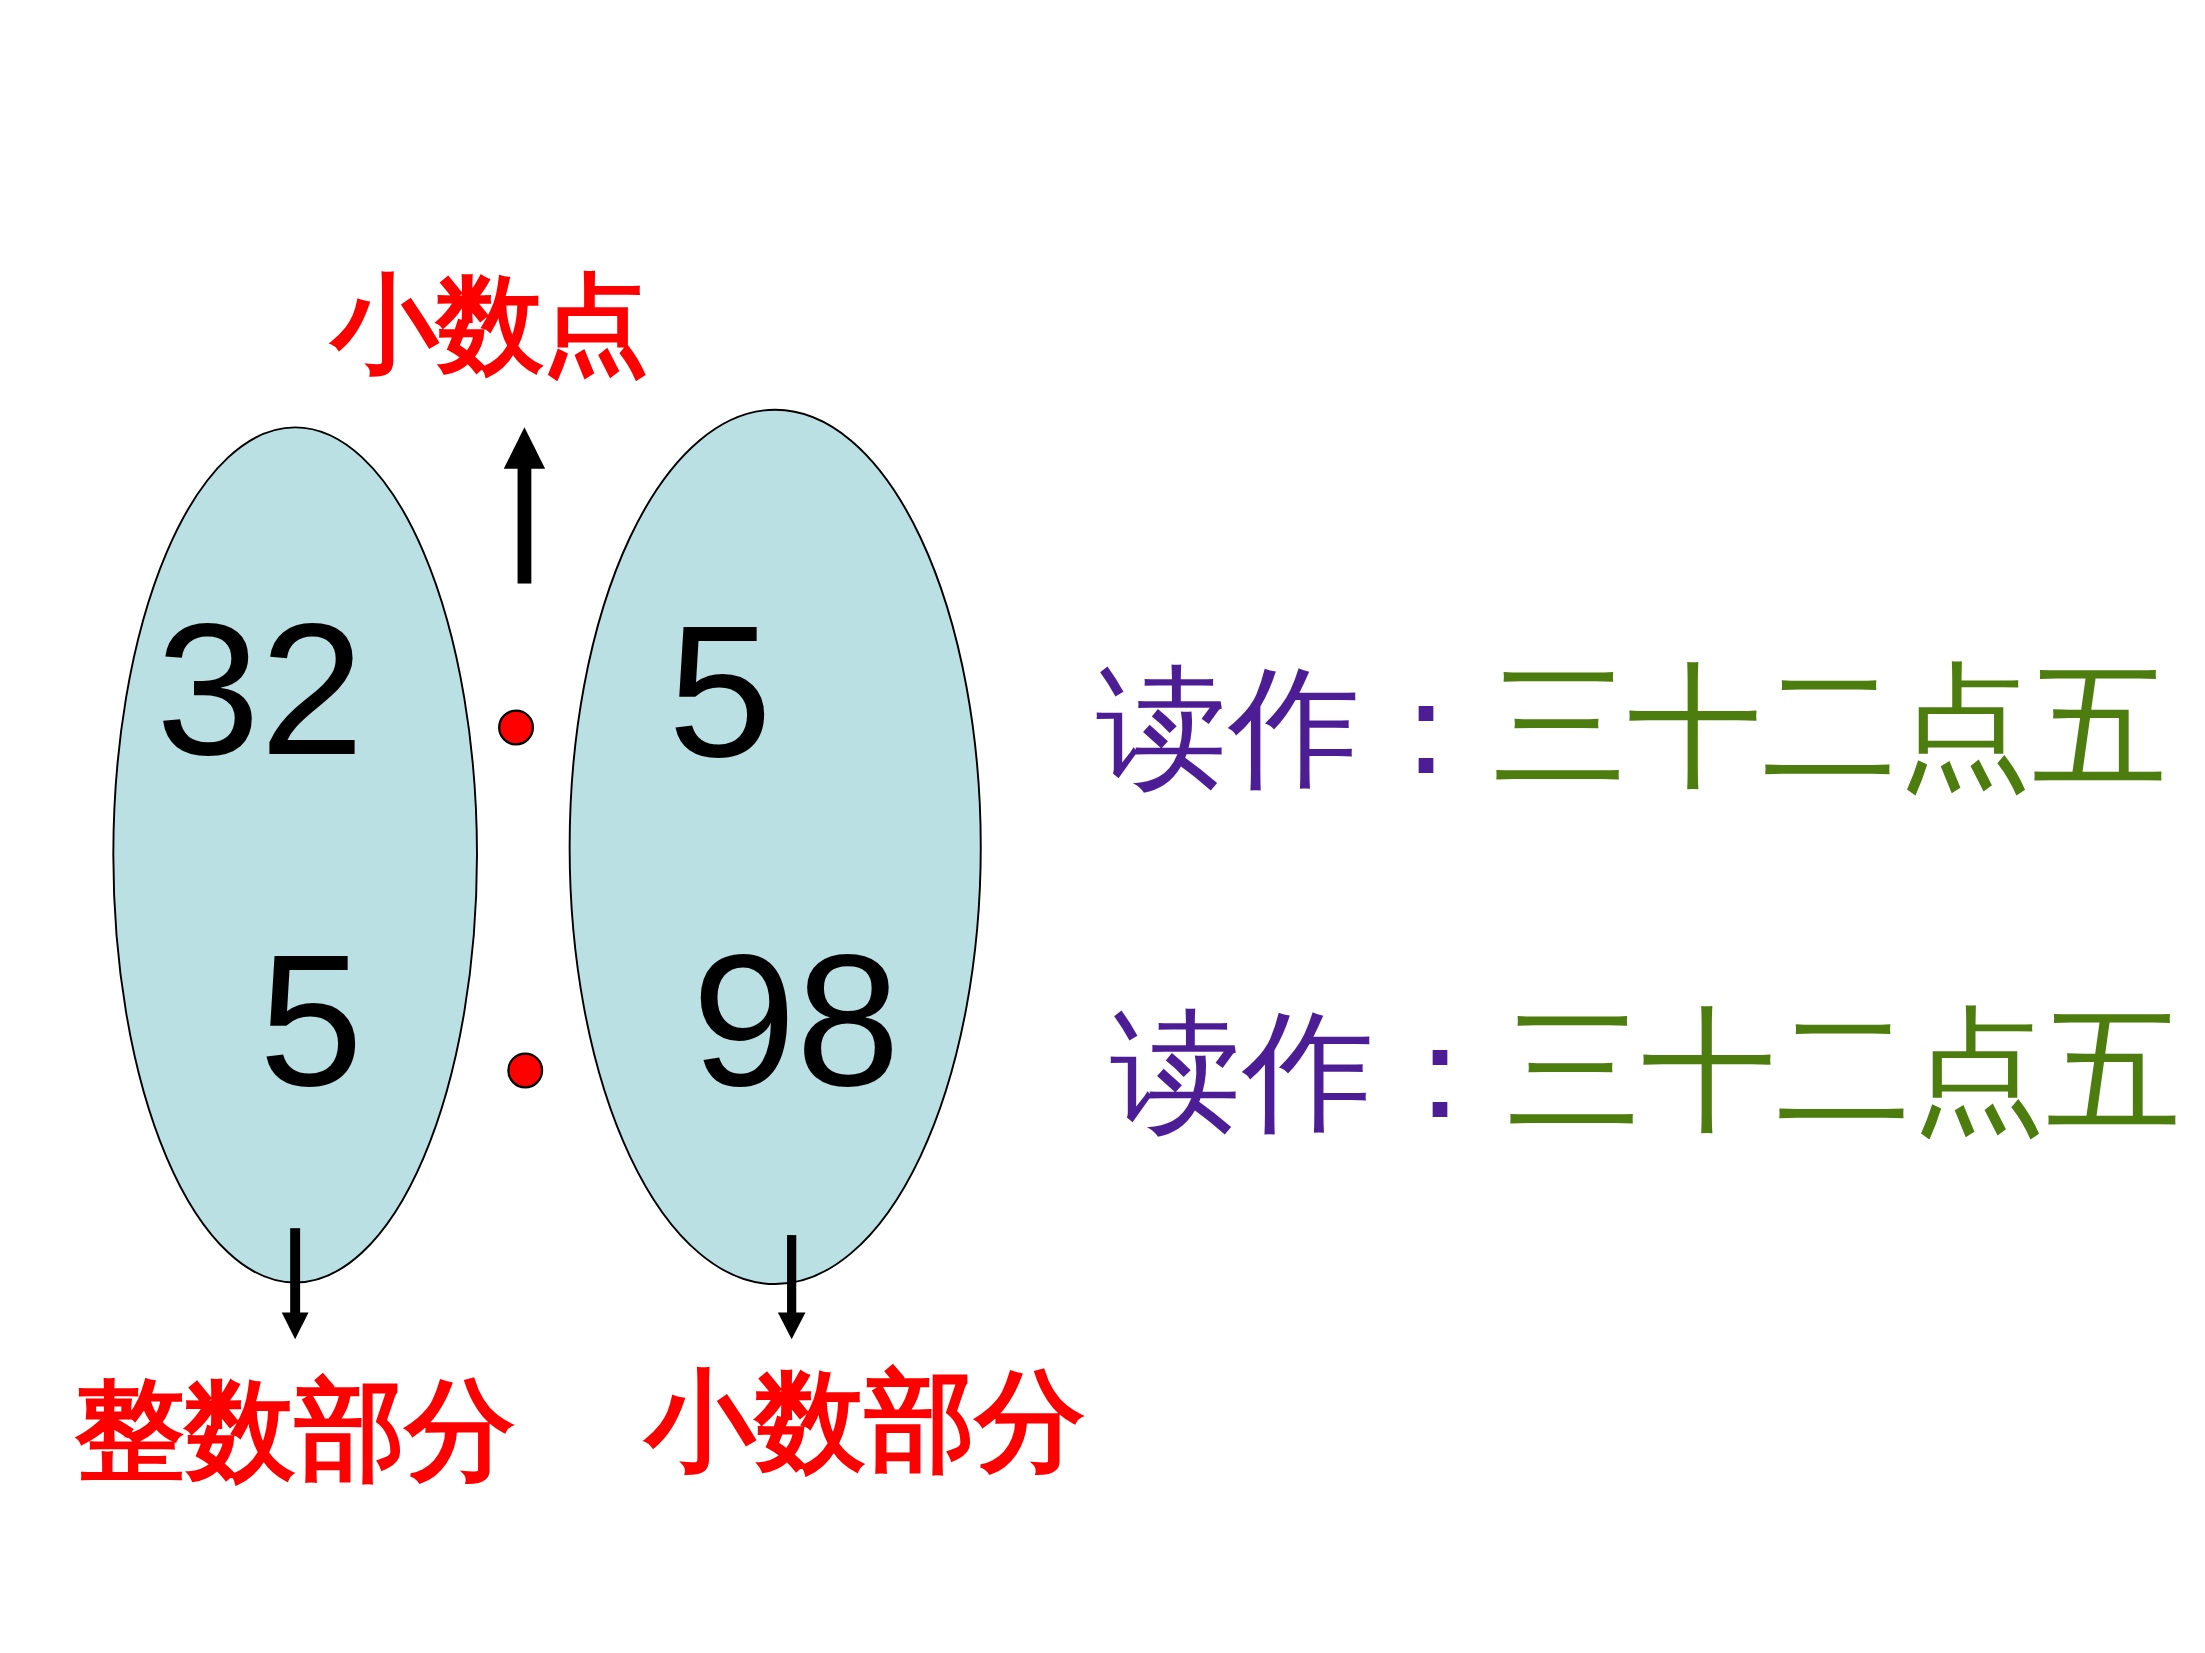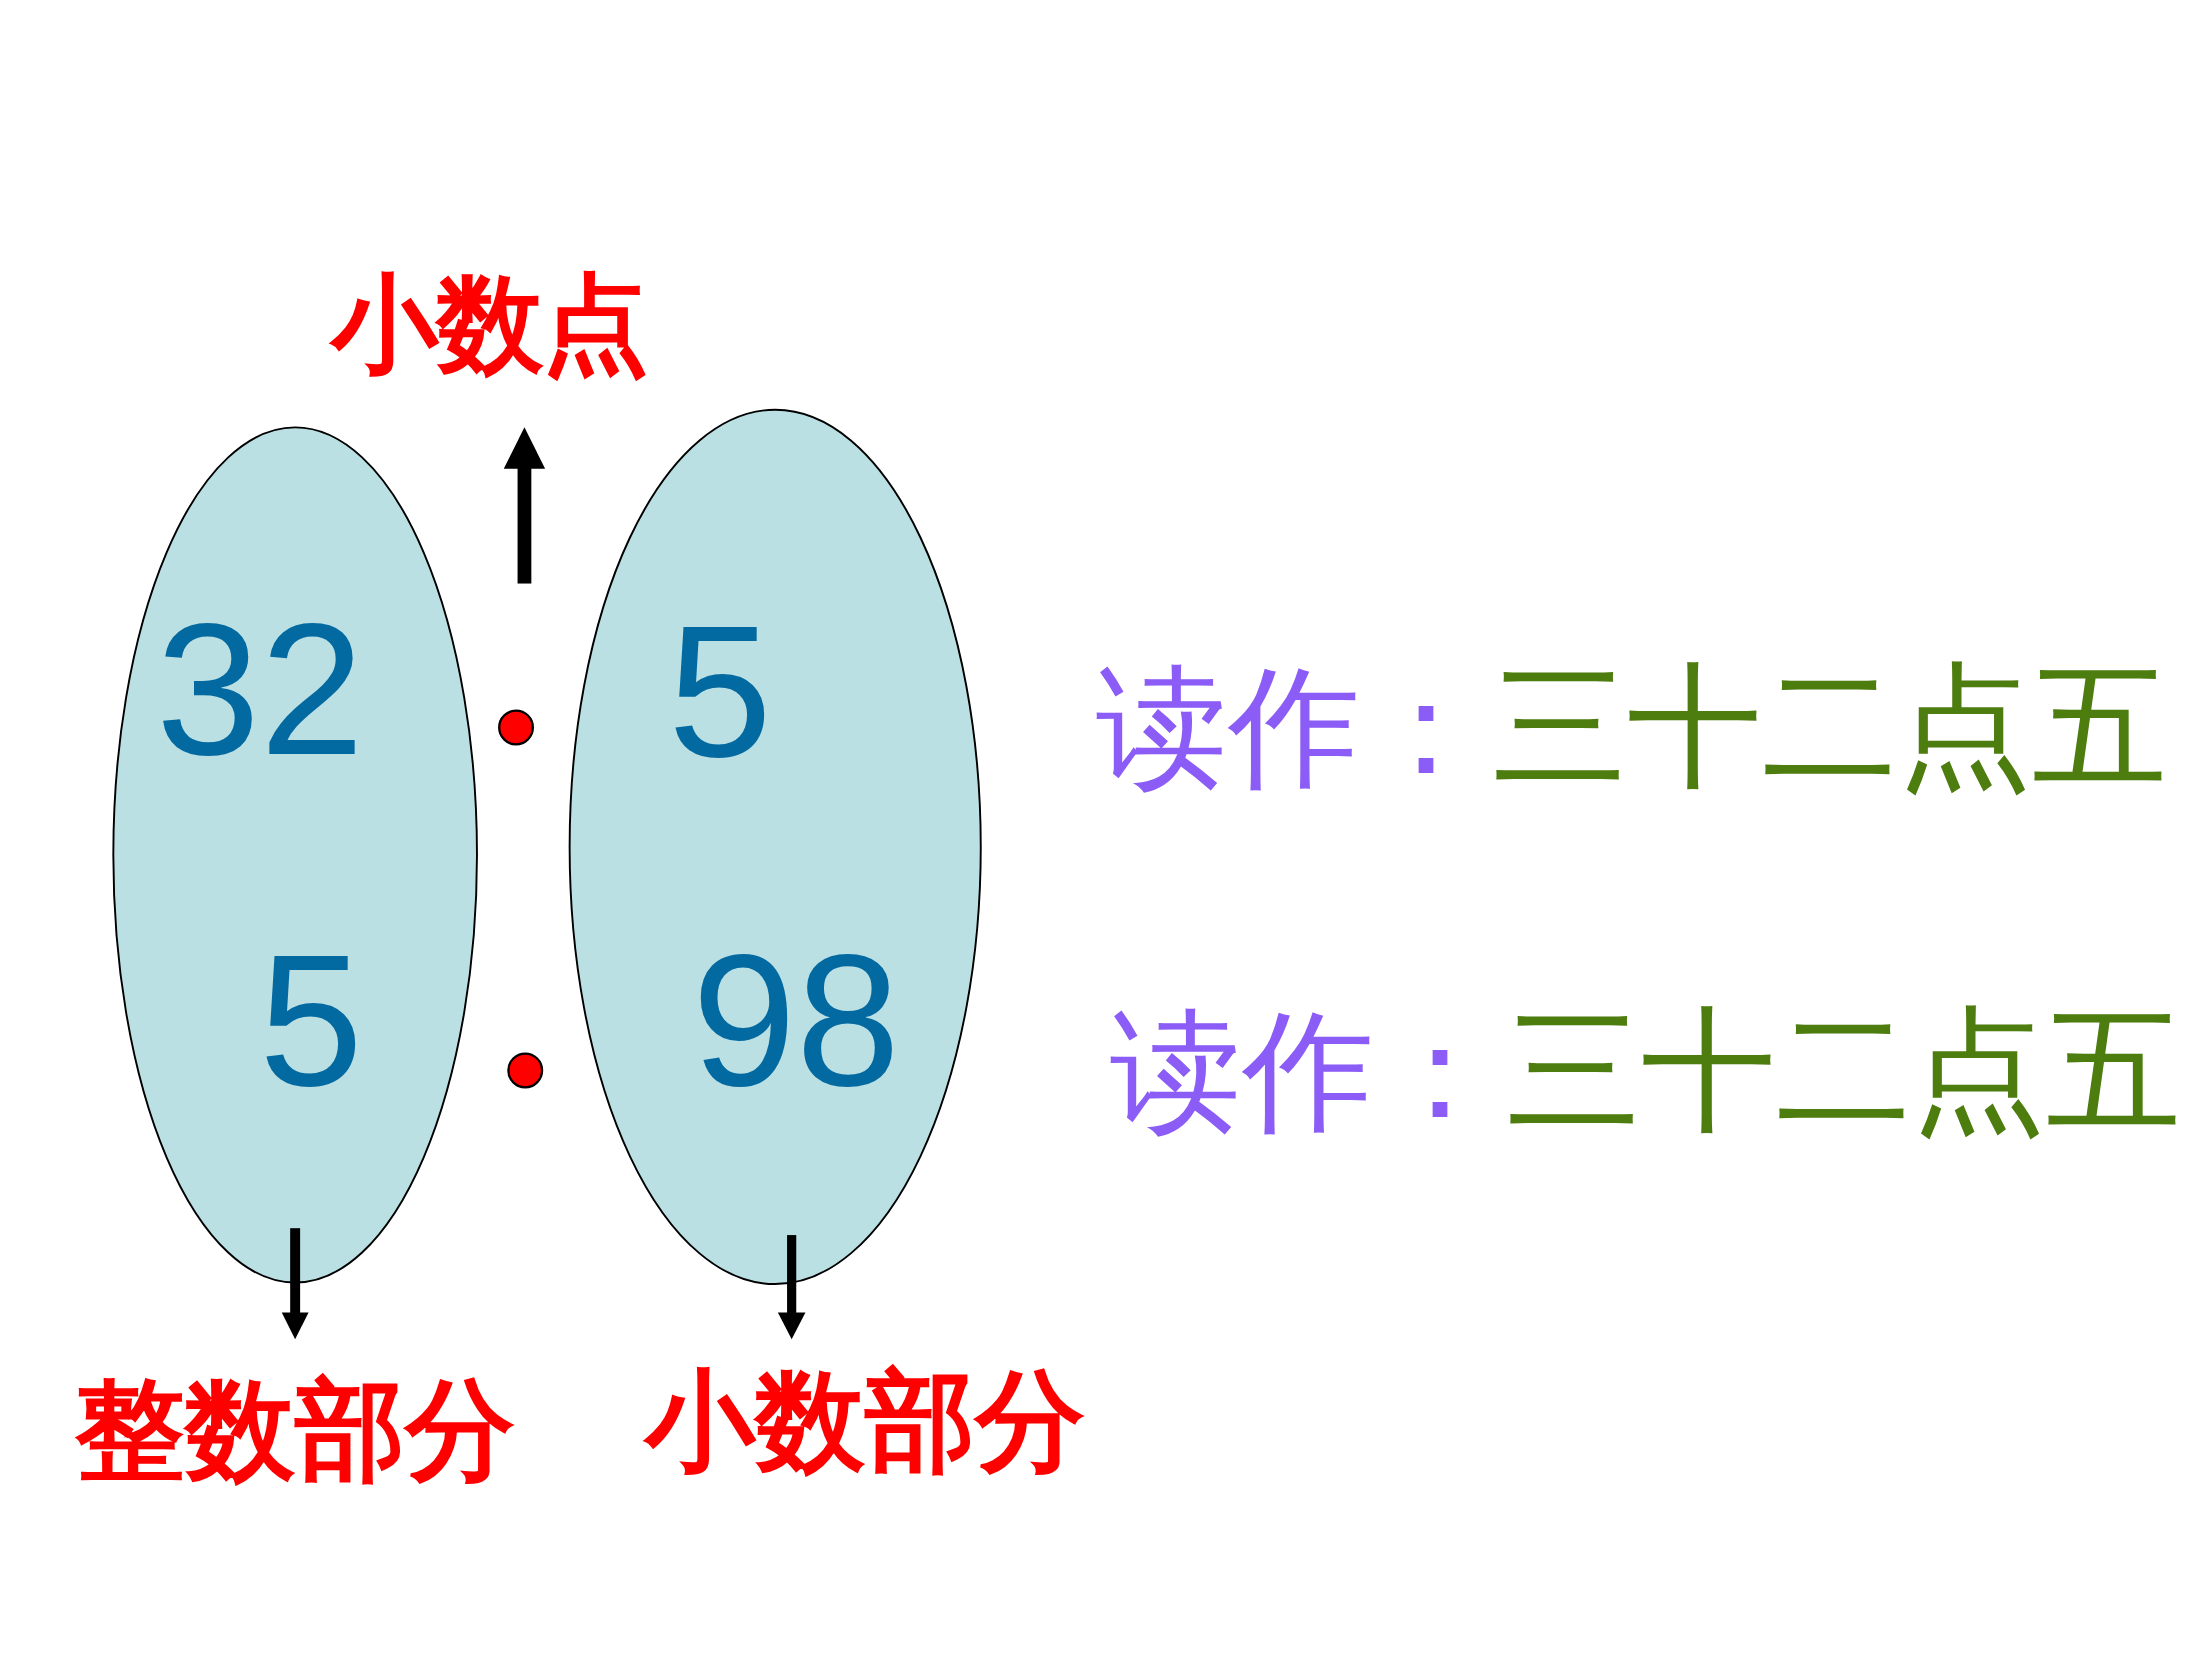--- a/index.html
+++ b/index.html
@@ -17,39 +17,39 @@
   svg.diagram {
     position: absolute;
     left: 0; top: 0;
     width: 2205px; height: 1654px;
   }
   .num {
     position: absolute;
     font-family: "Liberation Sans", "DejaVu Sans", sans-serif;
     font-size: 187px;
     line-height: 1;
-    color: #0369a1;
+    color: #000000;
     white-space: nowrap;
   }
   .label-red {
     position: absolute;
     color: #ff0000;
     font-weight: bold;
     white-space: nowrap;
     line-height: 1;
     font-family: "DejaVu Serif", "Liberation Serif", serif;
   }
   .read-line {
     position: absolute;
     white-space: nowrap;
     line-height: 1;
     font-size: 132px;
     font-family: "DejaVu Serif", "Liberation Serif", serif;
   }
-  .read-prefix { color: #8b5cf6; }
+  .read-prefix { color: #4c1d95; }
   .read-value { color: #4d7c0f; }
 </style>
 </head>
 <body>
 
 <svg class="diagram" viewBox="0 0 2880 2160" xmlns="http://www.w3.org/2000/svg">
 
   <ellipse cx="385.5" cy="1116.5" rx="237.5" ry="558.5" fill="#BBE0E3" stroke="#000000" stroke-width="2.5"></ellipse>
 
   <ellipse cx="1012.5" cy="1106" rx="268.5" ry="571" fill="#BBE0E3" stroke="#000000" stroke-width="2.5"></ellipse>

